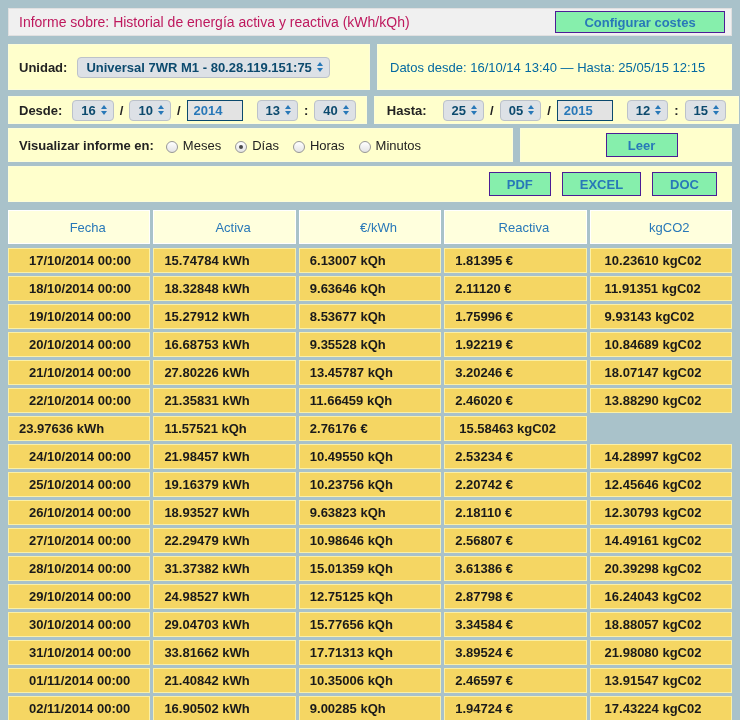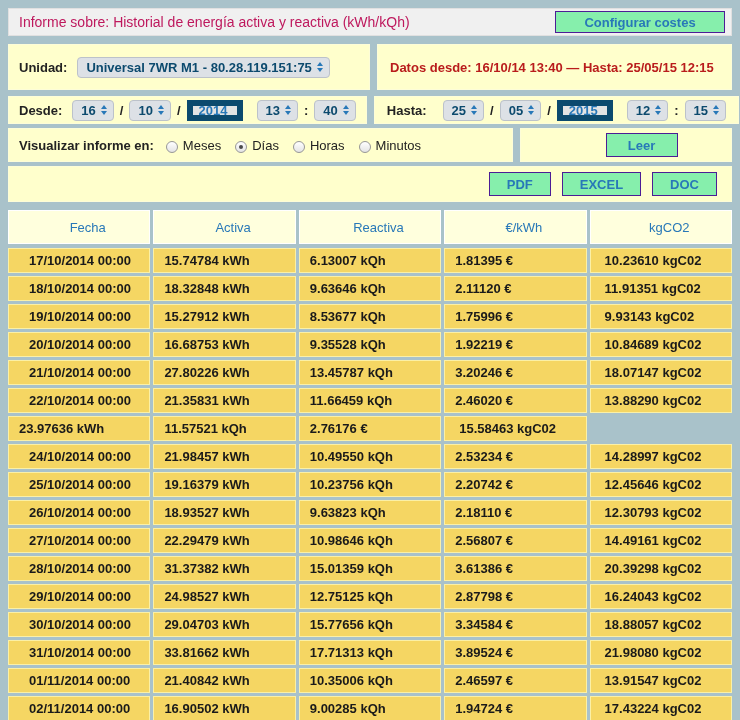--- a/index.html
+++ b/index.html
@@ -28,40 +28,40 @@
   .config-btn { width:170px; height:22px; }
 
   
   .panel { background:#ffffcc; border:1px solid #fdfdd8;padding-left:31px; }
   .prow { display:flex; gap:7px; }
   .mb8 { margin-bottom:8px; } .mb6 { margin-bottom:6px; } .mb4 { margin-bottom:4px; }
 
   .unit-panel  { width:362px; height:46px; display:flex; align-items:center; padding:0 10px; }
   .range-panel { width:355px; height:46px; display:flex; align-items:center; padding:0 12px; }
   .lbl { font-weight:bold; color:#222; white-space:nowrap; }
-  .range-text { font-weight:bold; color:#b91c1c; white-space:nowrap; }
+  .range-text { font-weight:normal; color:#0369a1; white-space:nowrap; }
 
   
   .pill {
     background:#dde1e6; border:1px solid #bcc2ca; border-radius:4px;
     color:#0c4a6e; font-weight:bold; font-size:13px; height:21px;
     display:inline-flex; align-items:center; gap:5px; padding:0 6px 0 8px;
     cursor:default; white-space:nowrap;
   }
   .spin { display:inline-flex; flex-direction:column; gap:2px; }
   .spin i { display:block; width:0; height:0; border-left:3px solid transparent; border-right:3px solid transparent; }
   .spin .up { border-bottom:4px solid #2878b8; }
   .spin .dn { border-top:4px solid #2878b8; }
   .unit-pill { margin-left:10px; }
 
   .date-panel-l { width:362px; height:28px; display:flex; align-items:center; padding:12px 10px; gap:6px; }
   .date-panel-r { width:413px; height:28px; display:flex; align-items:center; padding:0 12px; gap:6px; }
   .date-panel-l .lbl { margin-right:4px; } .date-panel-r .lbl { margin-right:10px; }
   .year-input {
-    width:56px; height:21px; background:#e3e3e3; border:6px solid #0c4a6e;
+    width:56px; height:21px; background:#e3e3e3; border:1px solid #0c4a6e;
     color:#2878b8; font-weight:bold; font-size:13px; font-family:"Liberation Sans",sans-serif;
     padding:0 0 0 6px; outline:none;
   }
   .sep { color:#222; font-weight:bold; }
   .gap-l { margin-left:8px; }
 
   .view-panel { width:505px; height:34px; display:flex; align-items:center; padding:0 10px; }
   .view-panel .lbl { margin-right:12px; }
   .opts { display:flex; align-items:center; gap:14px; }
   .radio { display:inline-flex; align-items:flex-end; gap:5px; cursor:default; }
@@ -223,22 +223,22 @@
         <button class="btn exp-btn">PDF</button>
         <button class="btn exp-btn">EXCEL</button>
         <button class="btn exp-btn">DOC</button>
       </div>
   </div>
 
   <div>
     <div class="thead">
       <div class="th">Fecha</div>
       <div class="th">Activa</div>
+      <div class="th">€/kWh</div>
       <div class="th">Reactiva</div>
-      <div class="th">€/kWh</div>
       <div class="th">kgCO2</div>
     </div>
     <div>
         <div class="trow">
           <div class="td c0">17/10/2014 00:00</div>
           <div class="td c1">15.74784 kWh</div>
           <div class="td c2">6.13007 kQh</div>
           <div class="td c3">1.81395 €</div>
           <div class="td c4">10.23610 kgC02</div>
         </div>

